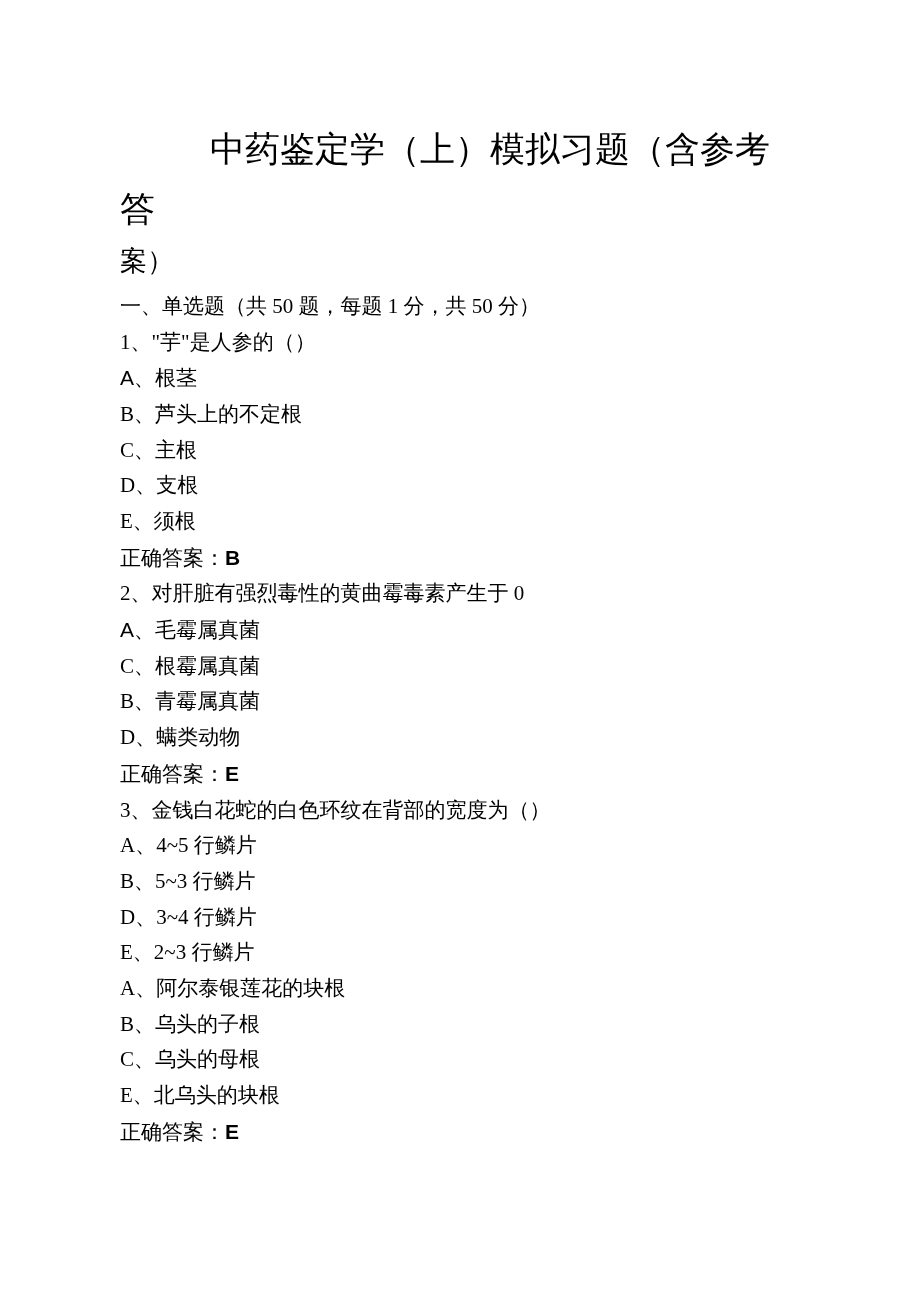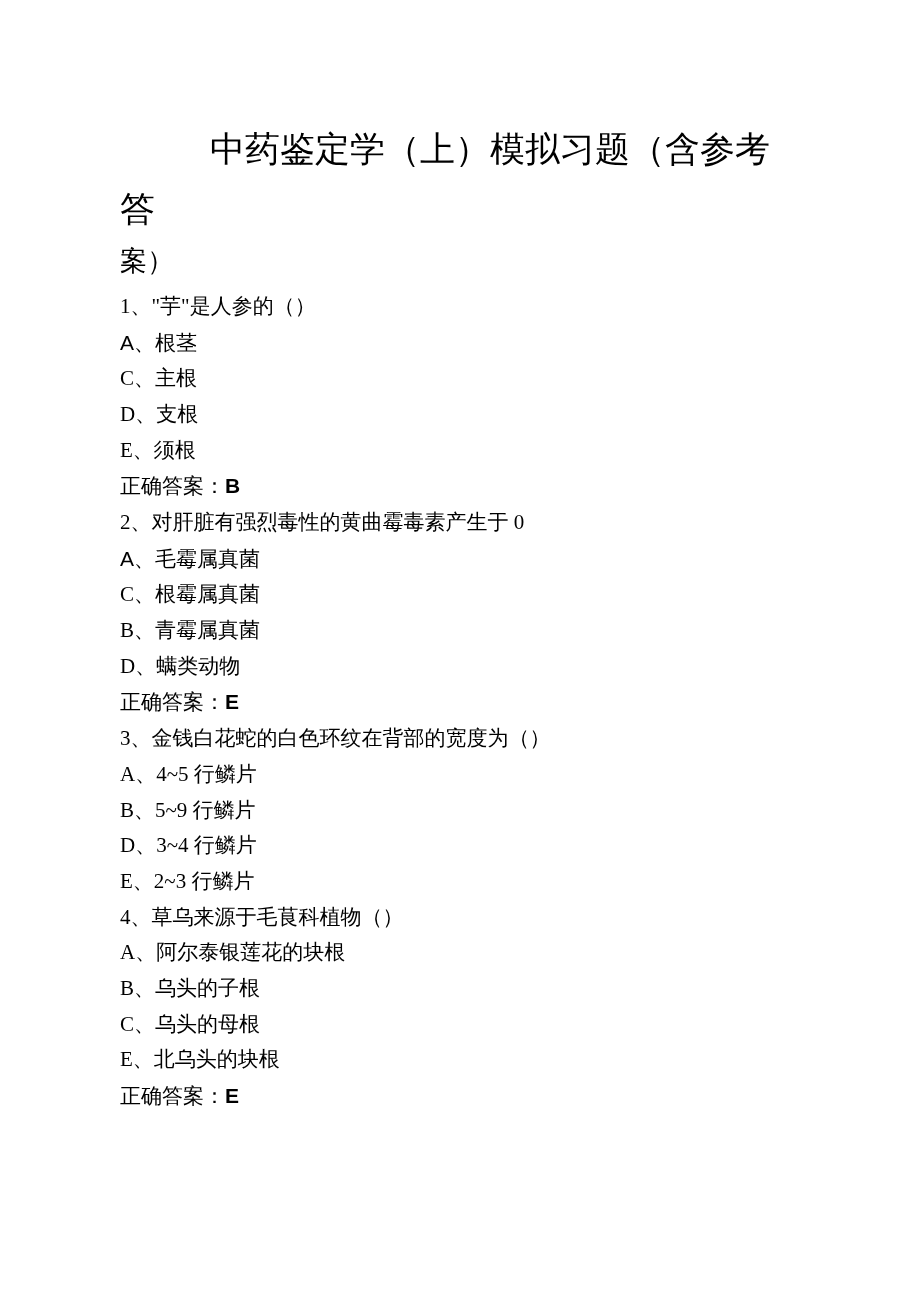--- a/index.html
+++ b/index.html
@@ -44,39 +44,40 @@
   }
 </style>
 </head>
 <body>
 
 <div class="page">
   <div class="title-wrap">
     <span class="title">中药鉴定学（上）模拟习题（含参考答</span>
     <span class="title-cont">案）</span>
   </div>
+  <span class="line">一、单选题（共 50 题，每题 1 分，共 50 分）</span>
 
   <div id="qlist">
       <span class="line">1、"芋"是人参的（）</span>
       <span class="line"><span class="sans">A</span><span>、根茎</span></span>
+      <span class="line">B、芦头上的不定根</span>
       <span class="line">C、主根</span>
       <span class="line">D、支根</span>
       <span class="line">E、须根</span>
       <span class="line"><span class="ans-label">正确答案：</span><span class="ans-val">B</span></span>
       <span class="line">2、对肝脏有强烈毒性的黄曲霉毒素产生于 0</span>
       <span class="line"><span class="sans">A</span><span>、毛霉属真菌</span></span>
       <span class="line">C、根霉属真菌</span>
       <span class="line">B、青霉属真菌</span>
       <span class="line">D、螨类动物</span>
       <span class="line"><span class="ans-label">正确答案：</span><span class="ans-val">E</span></span>
       <span class="line">3、金钱白花蛇的白色环纹在背部的宽度为（）</span>
       <span class="line">A、4~5 行鳞片</span>
-      <span class="line">B、5~9 行鳞片</span>
+      <span class="line">B、5~3 行鳞片</span>
       <span class="line">D、3~4 行鳞片</span>
       <span class="line">E、2~3 行鳞片</span>
-      <span class="line">4、草乌来源于毛茛科植物（）</span>
       <span class="line">A、阿尔泰银莲花的块根</span>
       <span class="line">B、乌头的子根</span>
       <span class="line">C、乌头的母根</span>
       <span class="line">E、北乌头的块根</span>
       <span class="line"><span class="ans-label">正确答案：</span><span class="ans-val">E</span></span>
     </div>
 </div>
 
 </body></html>

